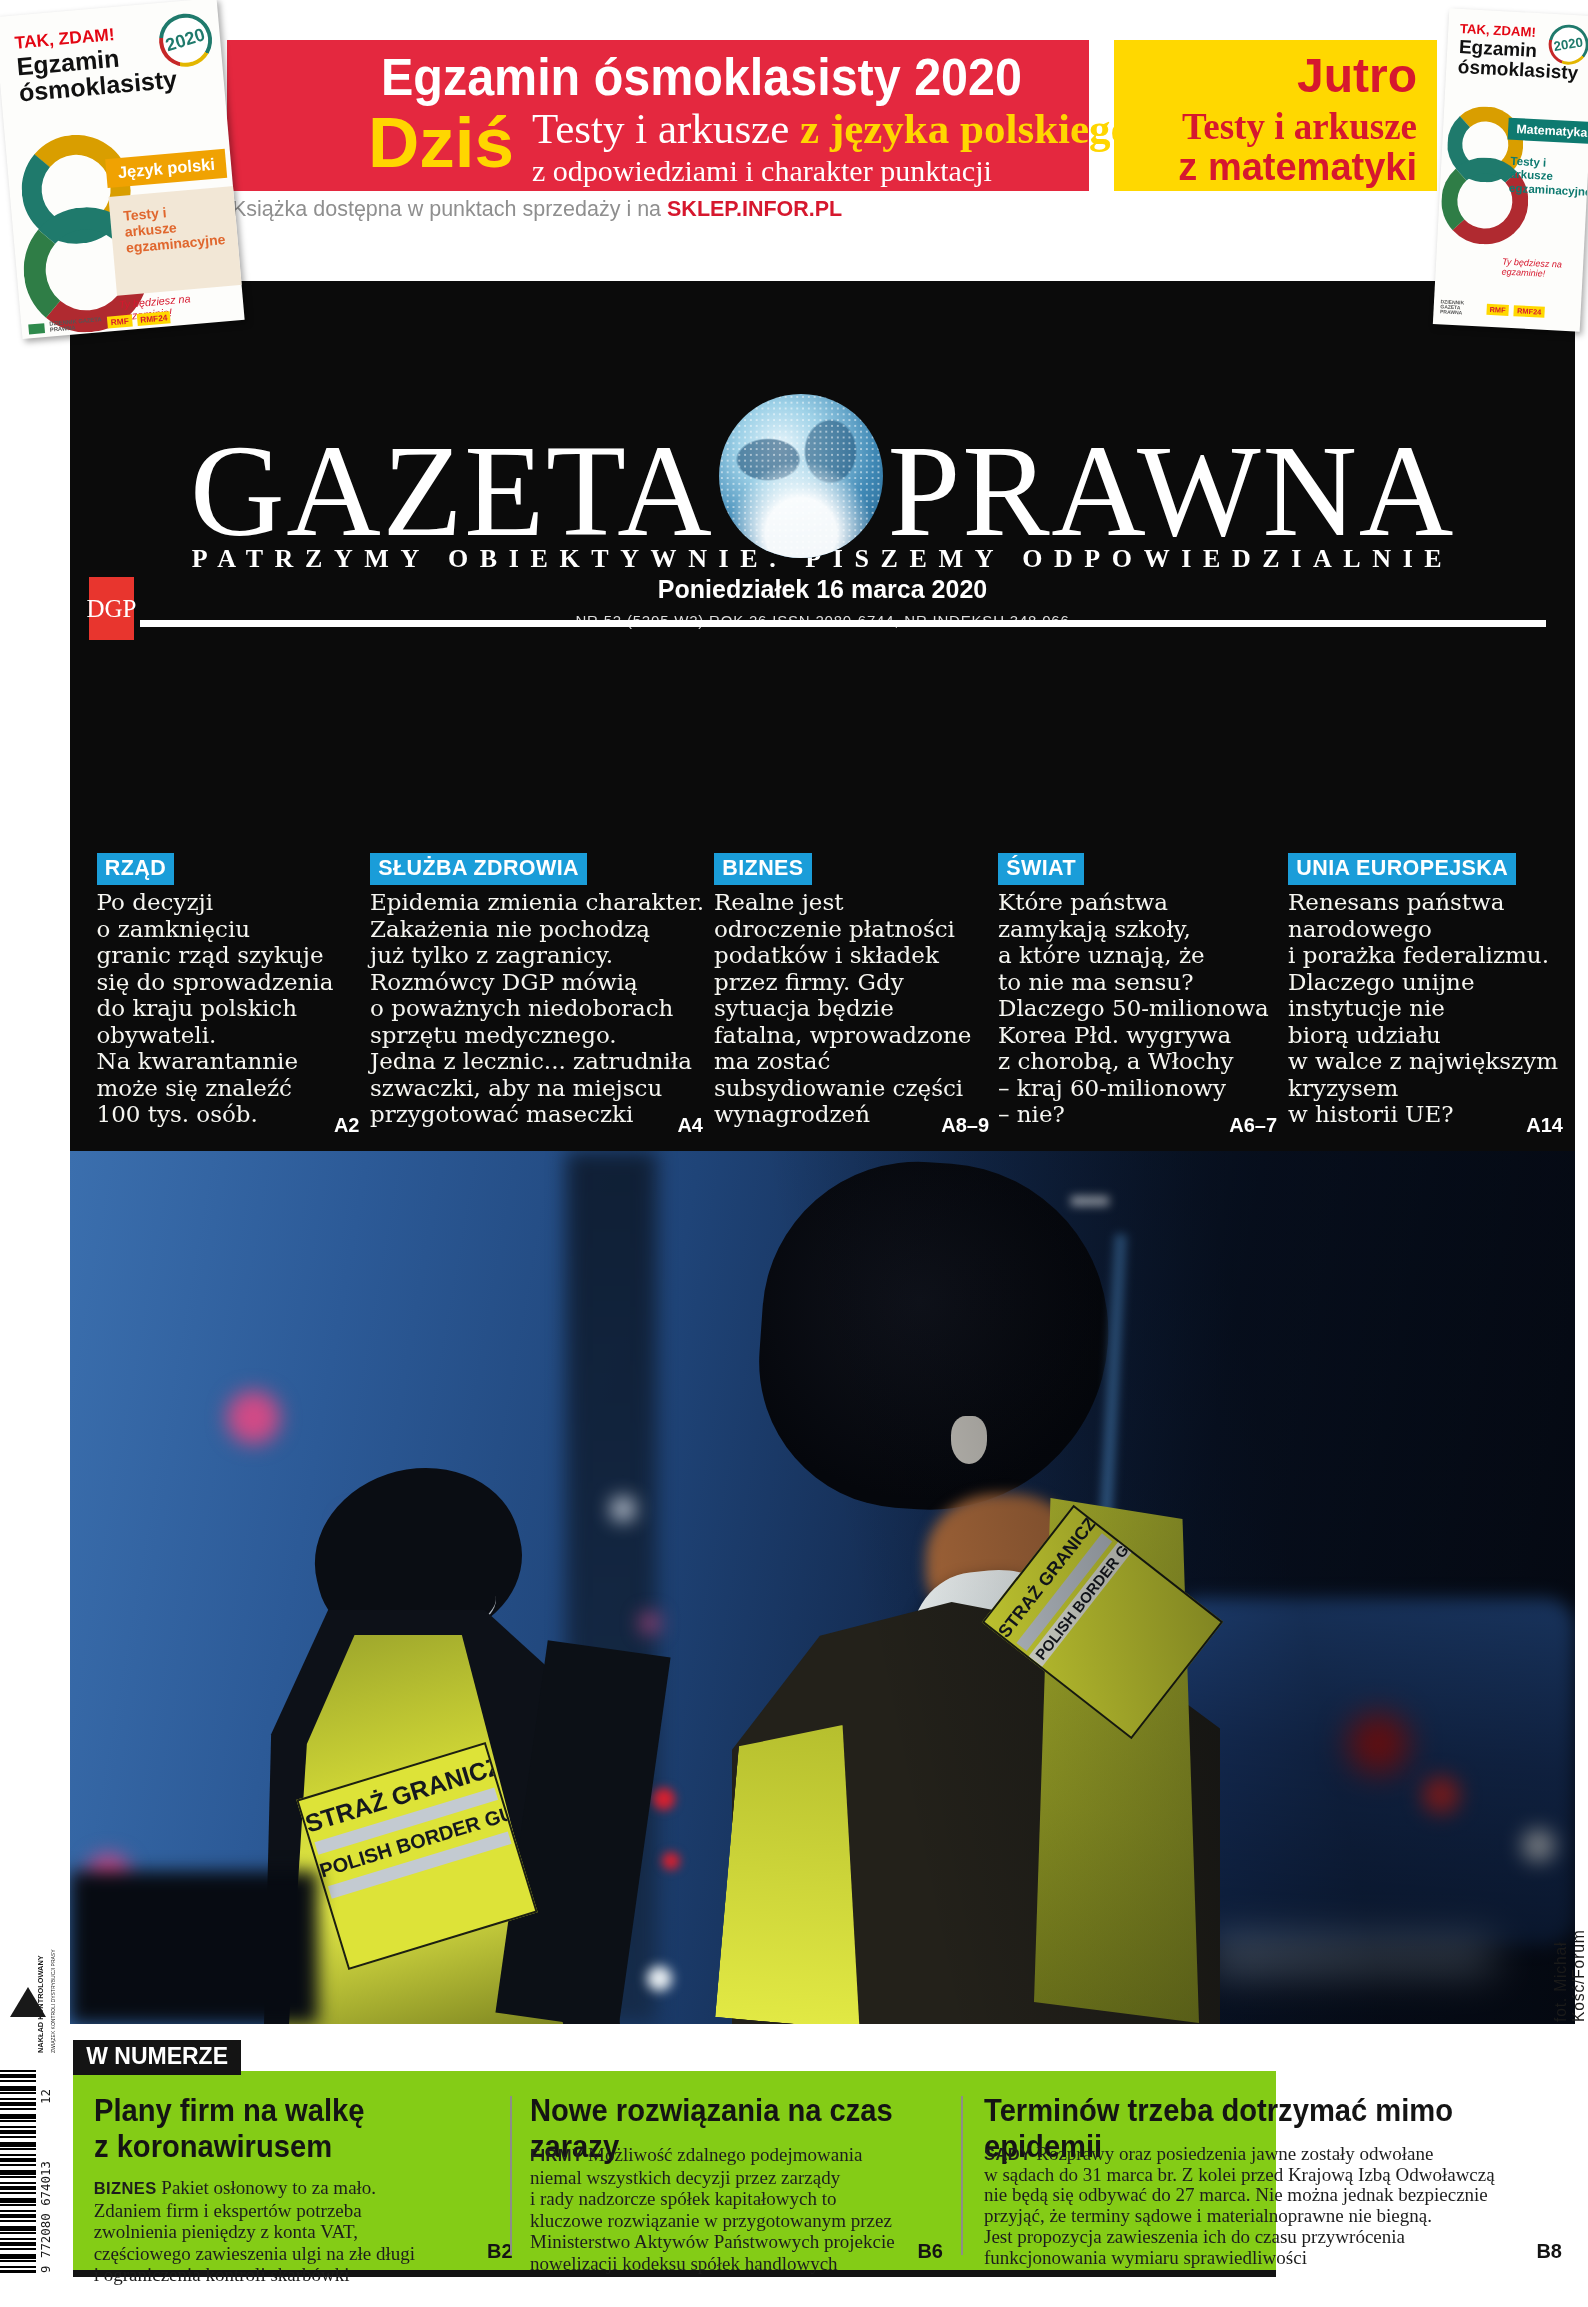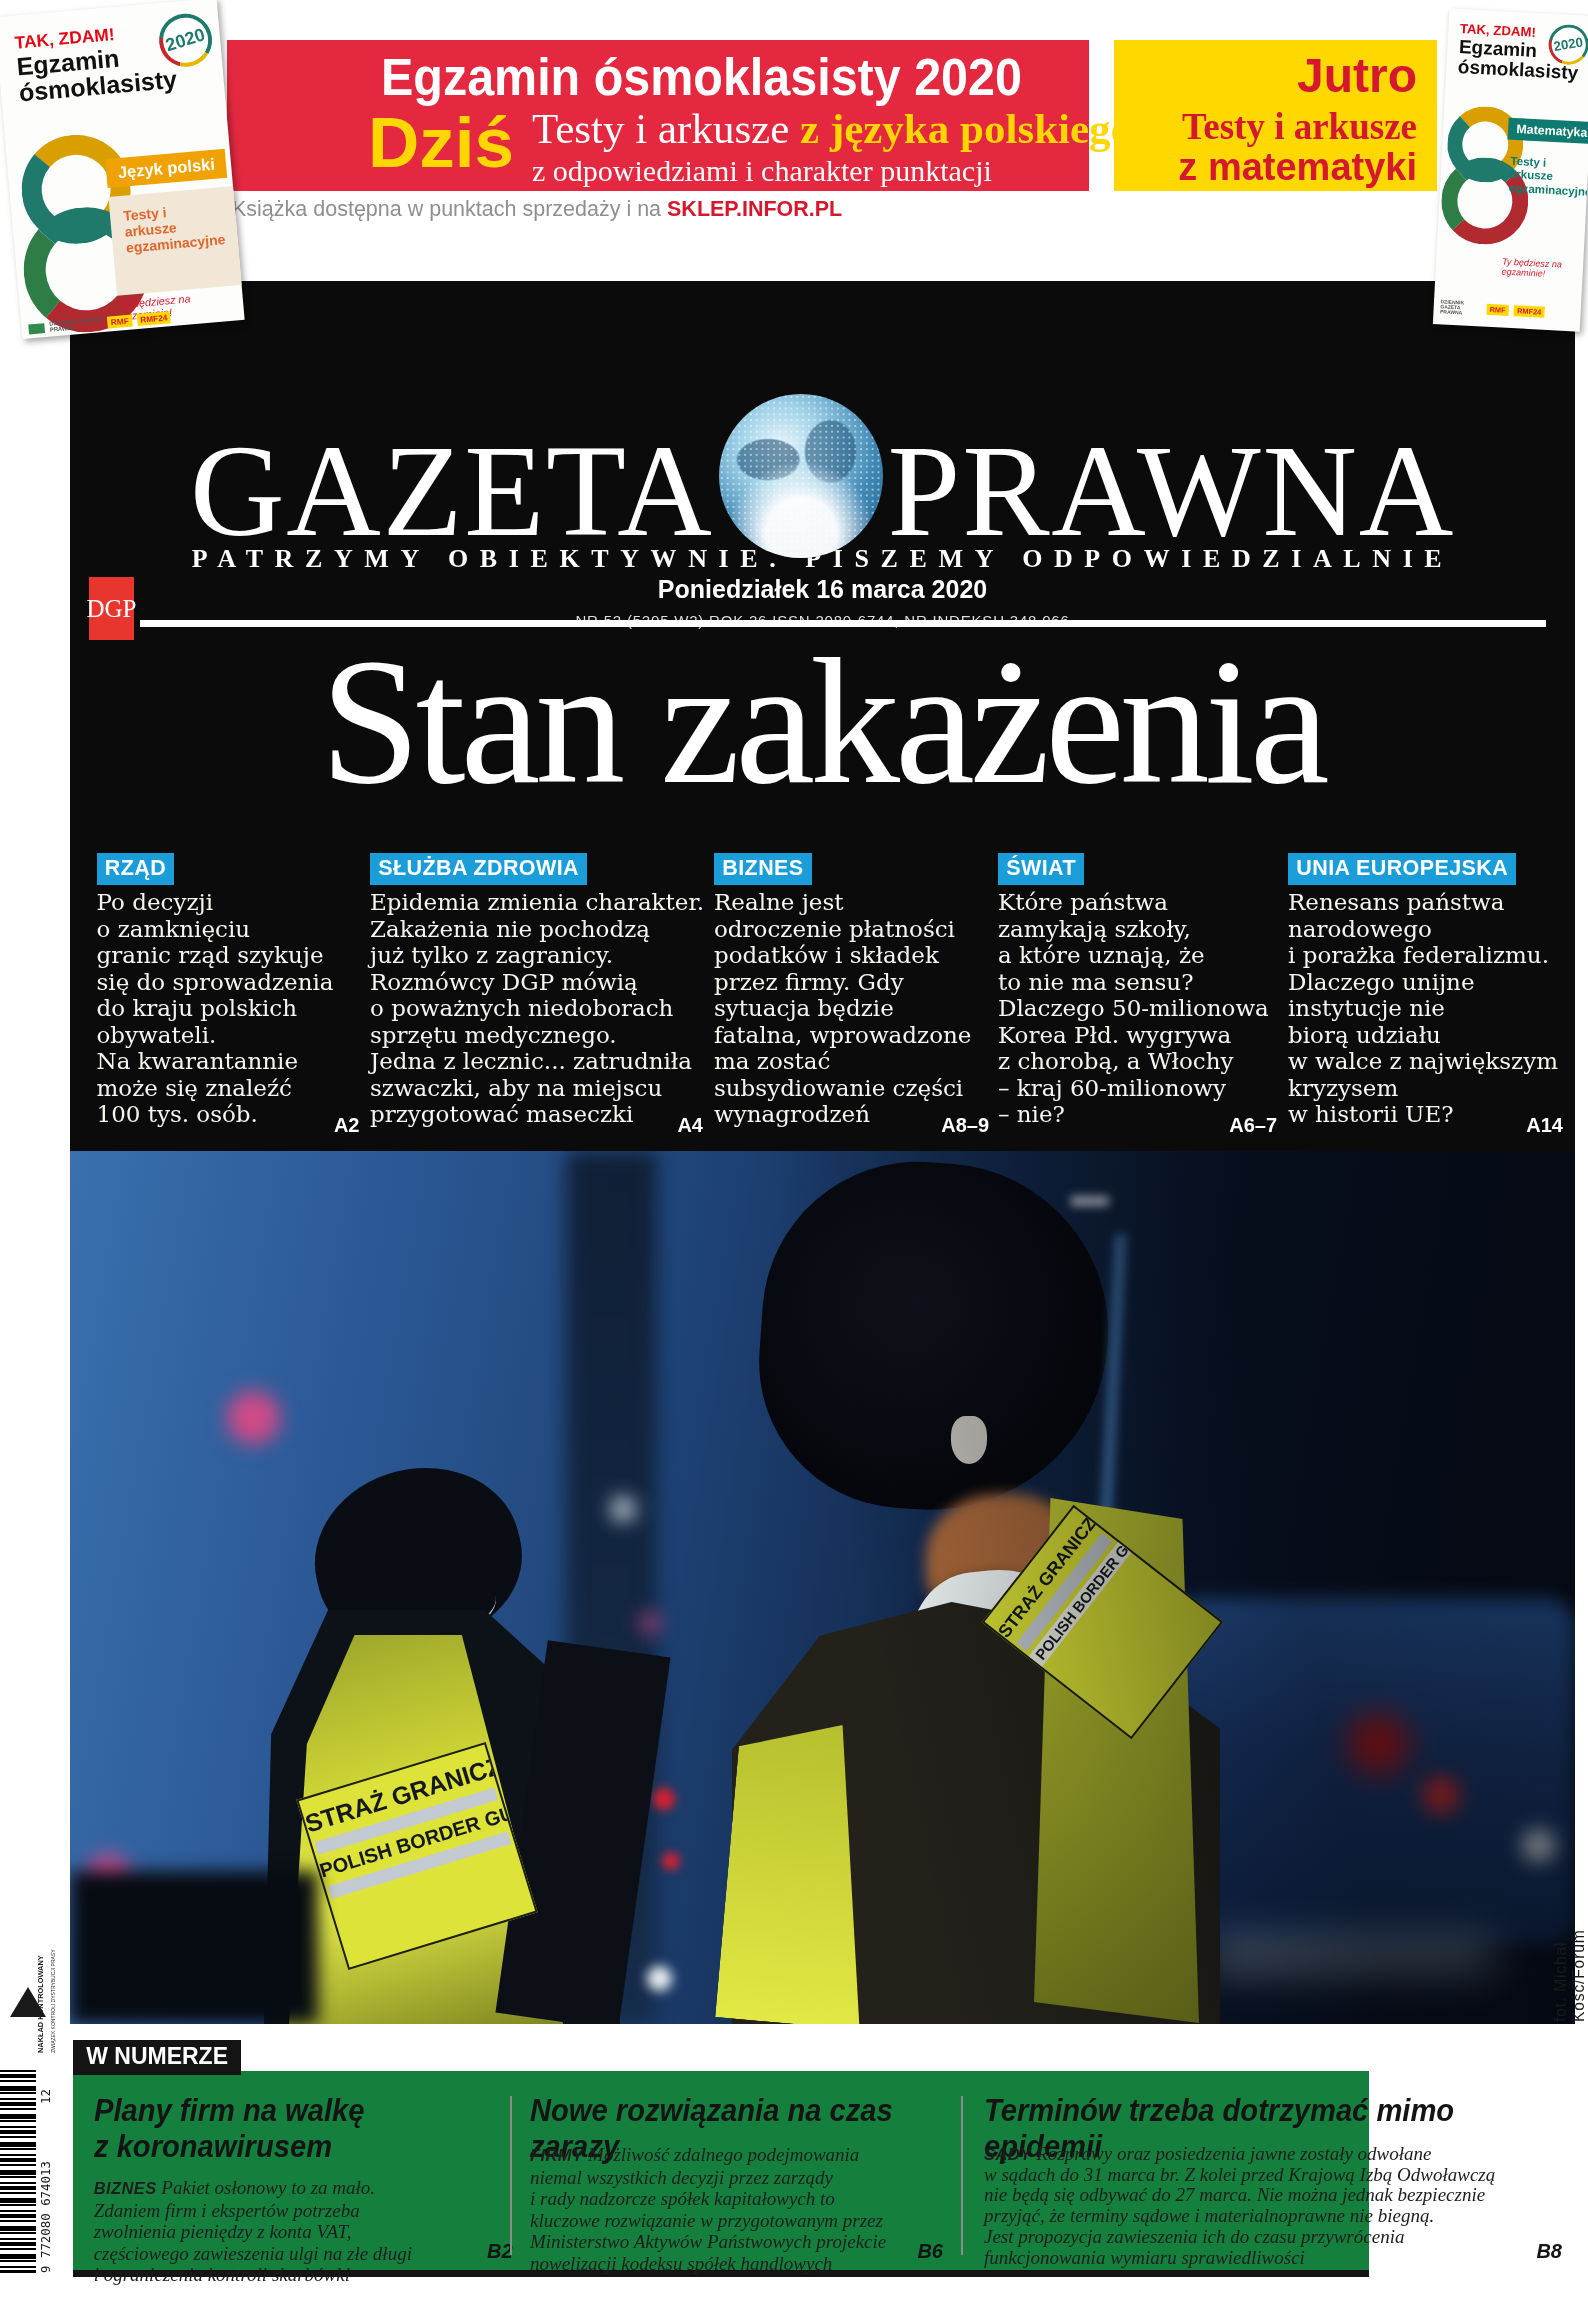--- a/index.html
+++ b/index.html
@@ -91,21 +91,21 @@
   .silver{height:13.2px;background:#c3cad1;margin:5px 3.3px;}
   .chip{display:inline-block;background:#eceee2;padding:0 5px;}
 
   
   .credit{left:1552px;top:1857px;height:165px;writing-mode:vertical-rl;transform:rotate(180deg);
           font-size:15.7px;color:#1a1a1a;letter-spacing:0.8px;}
 
   
   .wnum{left:73px;top:2040px;background:#141414;color:#fff;font-weight:bold;font-size:23px;
         padding:3.3px 13.2px 5px 13.2px;z-index:3;}
-  .graybox{left:73px;top:2071px;width:1296px;height:199px;background:#15803d;border-bottom:7.4px solid #141414;z-index:2;font-style:italic;}
+  .graybox{left:73px;top:2071px;width:1203px;height:199px;background:#84cc16;border-bottom:7.4px solid #141414;z-index:2;}
   .art{position:absolute;top:0;height:199px;}
   .art-h{position:absolute;top:21.5px;left:0;font-weight:bold;font-size:31px;line-height:36px;color:#141414;
          transform:scaleX(.94);transform-origin:left;white-space:pre-line;}
   .art-b{position:absolute;left:0;right:0;font-family:"Liberation Serif",serif;font-size:19px;line-height:21.5px;
          color:#1d1d1d;white-space:pre-line;}
   .kick{font-family:"Liberation Sans",sans-serif;font-weight:bold;font-size:16.5px;letter-spacing:0.4px;}
   .bref{position:absolute;bottom:6.6px;right:5px;font-weight:bold;font-size:20px;color:#141414;}
   .vline{position:absolute;top:25px;width:1.7px;height:159px;background:#8d8d88;}
 
   
@@ -190,21 +190,20 @@
       <span class="globe"></span>
       <span class="mh-serif">PRAWNA</span>
     </div>
 
 
     <div class="abs dgp-box">DGP</div>
     <div class="abs dateline">Poniedziałek 16 marca 2020</div>
     <div class="abs issueline">NR 52 (5205 W2) ROK 26 ISSN 2080-6744, NR INDEKSU 348 066</div>
     <div class="abs rule"></div>
 
-    <div class="abs headline">Stan zakażenia</div>
 
     <div class="abs teaser" style="left:26.5px;width:273px;">
       <span class="ttag">RZĄD</span>
       <div class="ttext">Po decyzji
 o zamknięciu
 granic rząd szykuje
 się do sprowadzenia
 do kraju polskich
 obywateli.
 Na kwarantannie

